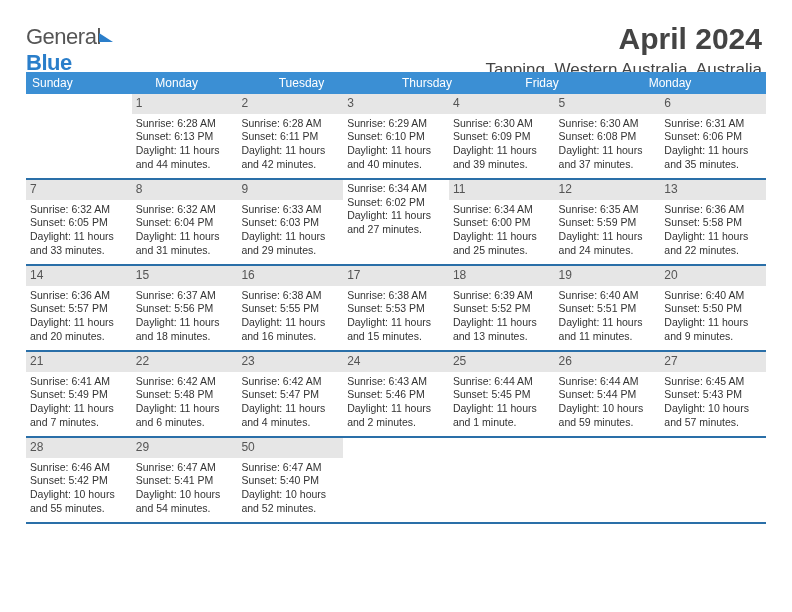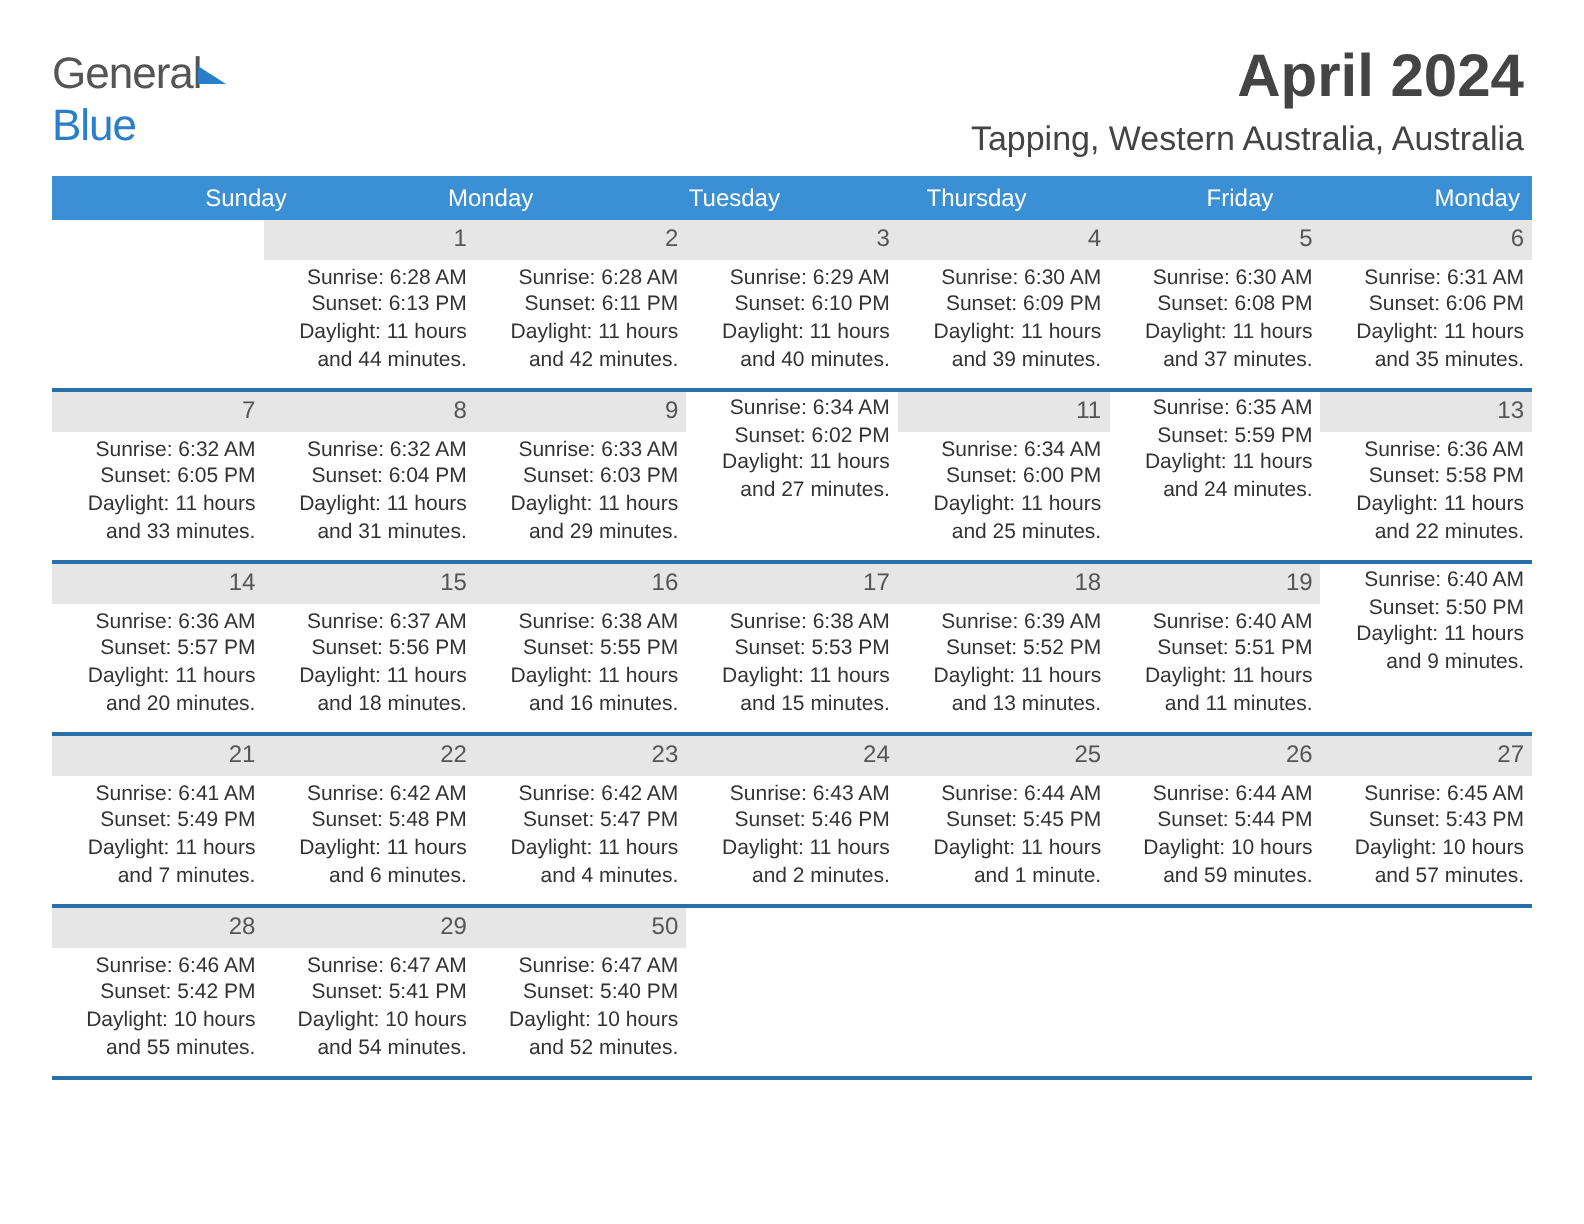--- a/index.html
+++ b/index.html
@@ -14,21 +14,21 @@
   .logo {
     position: absolute;
     top: 24px;
     left: 26px;
     font-size: 22px;
     font-weight: 400;
     color: #555;
     letter-spacing: -0.5px;
   }
   .logo .g { color: #555; text-align: right; }
-  .logo .blue { color: #2a7eca; font-weight: 400; }
+  .logo .blue { color: #2a7eca; font-weight: 700; }
   .logo-mark {
     display: inline-block;
     width: 0; height: 0;
     border-left: 14px solid #2a7eca;
     border-top: 9px solid transparent;
     border-bottom: 0 solid transparent;
     vertical-align: 2px;
     margin-left: -2px;
   }
   .title {
@@ -41,24 +41,23 @@
   }
   .subtitle {
     position: absolute;
     top: 60px;
     right: 30px;
     font-size: 17px;
     color: #444;
   }
   .calendar {
     position: absolute;
-    top: 88px;
+    top: 72px;
     left: 26px;
     width: 740px;
-    text-align: right;
   }
   .head-row {
     display: flex;
     background: #3b8fd4;
     color: #fff;
     font-size: 12px;
   }
   .head-row > div {
     flex: 1;
     padding: 4px 6px 4px 6px;
@@ -180,20 +179,21 @@
           <span class="line">and 27 minutes.</span>
         </div>
         <div class="cell">
           <span class="daynum">11</span>
           <span class="line">Sunrise: 6:34 AM</span>
           <span class="line">Sunset: 6:00 PM</span>
           <span class="line">Daylight: 11 hours</span>
           <span class="line">and 25 minutes.</span>
         </div>
         <div class="cell">
+          <span class="daynum">12</span>
           <span class="line">Sunrise: 6:35 AM</span>
           <span class="line">Sunset: 5:59 PM</span>
           <span class="line">Daylight: 11 hours</span>
           <span class="line">and 24 minutes.</span>
         </div>
         <div class="cell">
           <span class="daynum">13</span>
           <span class="line">Sunrise: 6:36 AM</span>
           <span class="line">Sunset: 5:58 PM</span>
           <span class="line">Daylight: 11 hours</span>
@@ -237,20 +237,21 @@
           <span class="line">and 13 minutes.</span>
         </div>
         <div class="cell">
           <span class="daynum">19</span>
           <span class="line">Sunrise: 6:40 AM</span>
           <span class="line">Sunset: 5:51 PM</span>
           <span class="line">Daylight: 11 hours</span>
           <span class="line">and 11 minutes.</span>
         </div>
         <div class="cell">
+          <span class="daynum">20</span>
           <span class="line">Sunrise: 6:40 AM</span>
           <span class="line">Sunset: 5:50 PM</span>
           <span class="line">Daylight: 11 hours</span>
           <span class="line">and 9 minutes.</span>
         </div>
       </div>
       <div class="week">
         <div class="cell">
           <span class="daynum">21</span>
           <span class="line">Sunrise: 6:41 AM</span>

